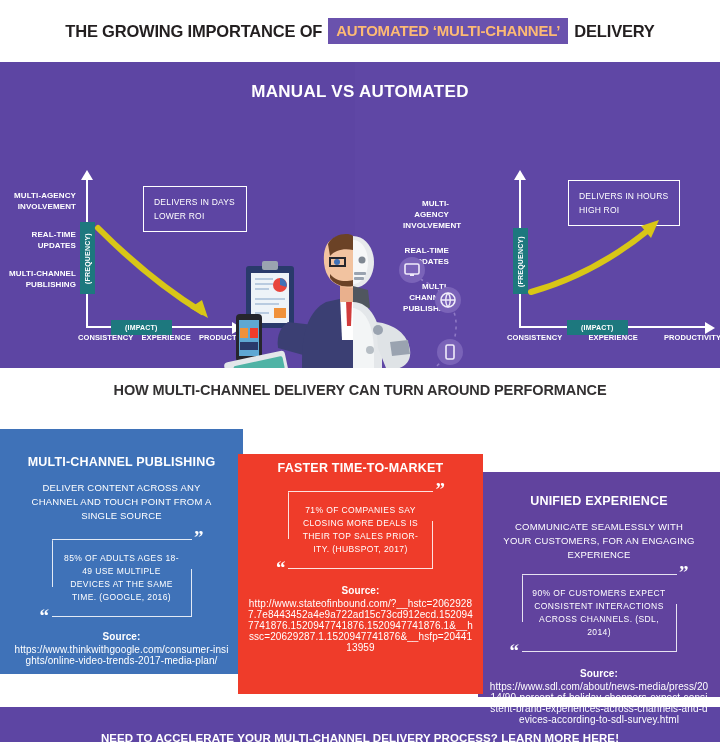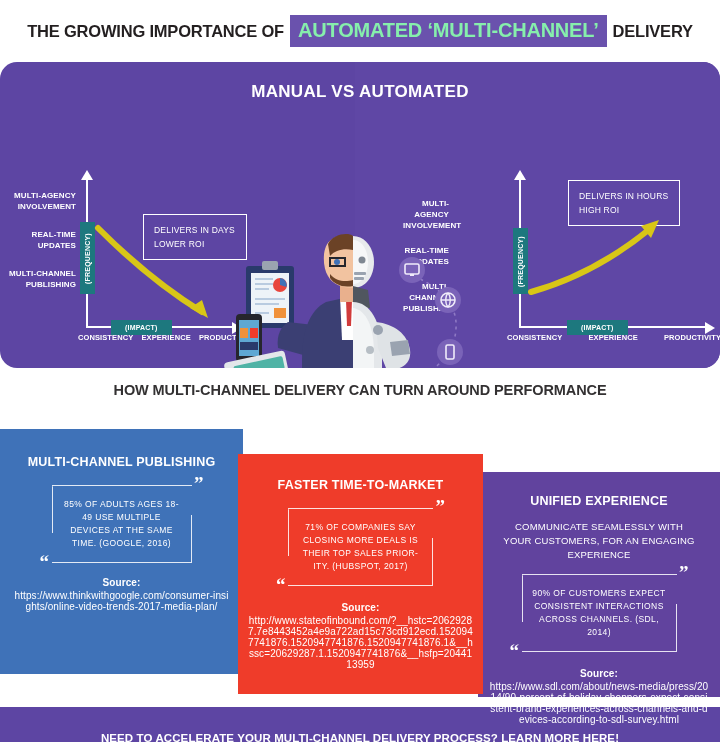--- a/index.html
+++ b/index.html
@@ -24,37 +24,36 @@
     background: #ffffff;
   }
   .top-title .tt-part {
     font-size: 16.5px;
     font-weight: bold;
     letter-spacing: -0.2px;
     color: #231f20;
     white-space: nowrap;
   }
   .top-title .tt-hl {
-    font-size: 20px;
+    font-size: 15px;
     font-weight: bold;
     letter-spacing: -0.2px;
-    color: #86efac;
+    color: #fdba74;
     background: #6a52ad;
     padding: 4px 8px 5px 8px;
     margin: 15px 6px;
     white-space: nowrap;
   }
 
   
   .hero {
     position: relative;
     height: 306px;
     background: #5d45a3;
     overflow: hidden;
-    border-radius: 17px;
   }
   .hero-right-tone {
     position: absolute;
     left: 355px; top: 0; right: 0; bottom: 0;
     background: #5f47a5;
   }
   .hero-title {
     position: absolute;
     top: 20px;
     left: 0; right: 0;
@@ -183,21 +182,21 @@
 
   .callout {
     position: absolute;
     border: 1px solid #ffffff;
     color: #ffffff;
     font-size: 8.5px;
     line-height: 14px;
     padding: 8px 10px;
     letter-spacing: 0.2px;
   }
-  .chart.left .callout  { left: 143px; top: 44px; width: 82px; }
+  .chart.left .callout  { left: 143px; top: 16px; width: 82px; }
   .chart.right .callout { left: 113px; top: 10px; width: 90px; }
 
   .trend { position: absolute; left: 0; top: 0; }
 
   
   .illus {
     position: absolute;
     left: 218px;
     top: 168px;
     width: 270px;
@@ -245,21 +244,21 @@
     background: #61439e;
     z-index: 2;
   }
   .card h3 {
     margin: 0;
     font-size: 12.5px;
     font-weight: bold;
     letter-spacing: 0.2px;
   }
   .card-blue h3   { padding-top: 26px; }
-  .card-red h3    { padding-top: 24px; }
+  .card-red h3    { padding-top: 7px; }
   .card-purple h3 { padding-top: 22px; }
   .card .desc {
     margin: 12px auto 0 auto;
     font-size: 9.5px;
     line-height: 14px;
     letter-spacing: 0.2px;
     width: 200px;
   }
   .card-red .desc { width: 185px; }
   .card-purple .desc { width: 195px; }
@@ -507,20 +506,21 @@
     </svg>
   </div>
 </div>
 
 <div class="mid-heading">HOW MULTI-CHANNEL DELIVERY CAN TURN AROUND PERFORMANCE</div>
 
 <div class="cards">
 
   <div class="card card-blue">
     <h3>MULTI-CHANNEL PUBLISHING</h3>
+    <div class="desc">DELIVER CONTENT ACROSS ANY CHANNEL AND TOUCH POINT FROM A SINGLE SOURCE</div>
     <div class="quote-wrap">
       <span class="qmark tr">”</span>
       <div class="qbox">
         <div class="qtext">85% OF ADULTS AGES 18-49 USE MULTIPLE DEVICES AT THE SAME TIME. (GOOGLE, 2016)</div>
       </div>
       <span class="qmark bl">“</span>
     </div>
     <div class="source">
       <span class="s-label">Source:</span>
       <span>https://www.thinkwithgoogle.com/consumer-insights/online-video-trends-2017-media-plan/</span>

